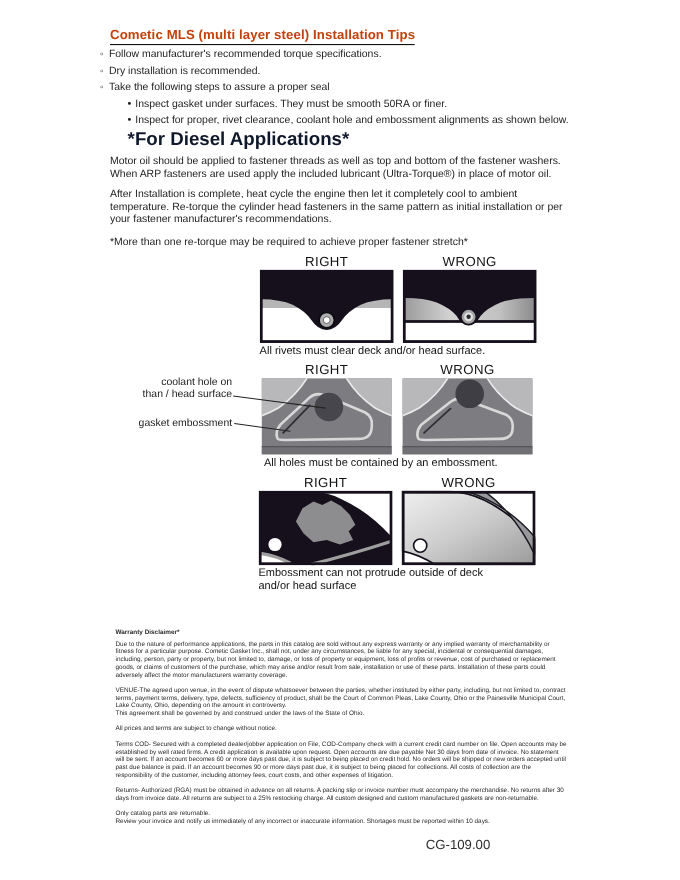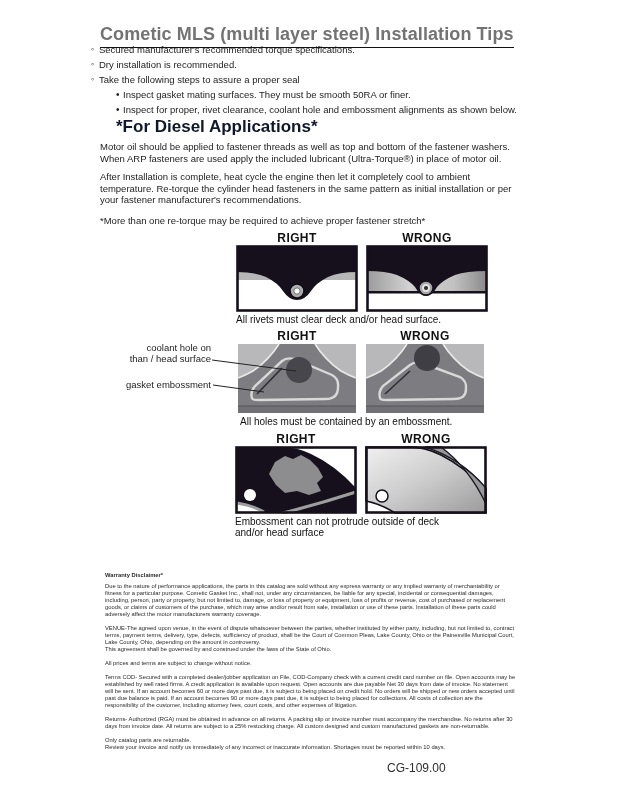--- a/index.html
+++ b/index.html
@@ -1,65 +1,65 @@
 <!DOCTYPE html>
 <html><head>
 <meta charset="utf-8">
 <style>
   html,body{margin:0;padding:0;background:#ffffff;}
   .page{position:relative;width:618px;height:800px;background:#ffffff;overflow:hidden;
         font-family:"Liberation Sans",sans-serif;color:#1c1c1c;}
-  .title{position:absolute;left:100px;top:24px;margin:0;font-size:18px;font-weight:bold;
-         color:#737373;border-bottom:1.5px solid #111;padding-bottom:2px;letter-spacing:.1px;}
+  .title{position:absolute;left:100px;top:24px;margin:0;font-size:12px;font-weight:bold;
+         color:#c2410c;border-bottom:1.5px solid #111;padding-bottom:2px;letter-spacing:.1px;}
   .bullets{position:absolute;left:91px;top:42px;width:470px;}
   .bullet{display:flex;line-height:15px;font-size:9.5px;color:#1c1c1c;}
   .bullet .marker{width:8px;flex:0 0 8px;font-size:9px;color:#1c1c1c;}
   .bullet.sub{padding-left:25px;}
   .bullet.sub .marker{width:7px;flex:0 0 7px;font-size:10px;}
   .diesel{position:absolute;left:100px;top:117px;width:425px;}
   .diesel h2{margin:0 0 3px 16px;font-size:17px;font-weight:bold;color:#0f172a;}
   .diesel p{margin:4px 0 7px 0;font-size:9.5px;line-height:11.5px;color:#1c1c1c;}
   .diesel p.p2{margin-bottom:9px;}
   .fig{position:absolute;}
   .figrow{display:flex;gap:8px;}
   .cell-label{text-align:center;font-size:12px;letter-spacing:.4px;color:#111;
-              margin-bottom:1px;height:13px;font-weight:700;}
+              margin-bottom:1px;height:13px;font-weight:400;}
   .figcap{font-size:10px;color:#111;margin-top:2px;line-height:11px;}
   svg{display:block;}
   .ann{position:absolute;width:101px;text-align:right;font-size:9.5px;line-height:10.5px;color:#1c1c1c;}
   .leader{position:absolute;left:205px;top:352px;}
   .legal{position:absolute;left:105px;top:572px;width:412px;font-size:5.8px;line-height:7px;color:#2a2a2a;}
   .legal h3{margin:0 0 4px 0;font-size:5.8px;font-weight:bold;}
   .legal p{margin:0 0 7px 0;}
   .legal p.tight{margin-bottom:0;}
   .footer-code{position:absolute;left:387px;top:761px;font-size:12px;color:#2e2e2e;}
 </style>
 </head>
 <body>
 
 <div class="page">
 
   <h1 class="title">Cometic MLS (multi layer steel) Installation Tips</h1>
 
   <div class="bullets">
     <div class="bullet">
       <span class="marker">◦</span>
-      <span>Secured manufacturer's recommended torque specifications.</span>
+      <span>Follow manufacturer's recommended torque specifications.</span>
     </div>
     <div class="bullet">
       <span class="marker">◦</span>
       <span>Dry installation is recommended.</span>
     </div>
     <div class="bullet">
       <span class="marker">◦</span>
       <span>Take the following steps to assure a proper seal</span>
     </div>
     <div class="bullet sub">
       <span class="marker">•</span>
-      <span>Inspect gasket mating surfaces.  They must be smooth 50RA or finer.</span>
+      <span>Inspect gasket under surfaces.  They must be smooth 50RA or finer.</span>
     </div>
     <div class="bullet sub">
       <span class="marker">•</span>
       <span>Inspect for proper, rivet clearance, coolant hole and embossment alignments as shown below.</span>
     </div>
   </div>
 
   <div class="diesel">
     <h2>*For Diesel Applications*</h2>
     <p class="p1">Motor oil should be applied to fastener threads as well as top and bottom of the fastener washers. When ARP fasteners are used apply the included lubricant (Ultra-Torque®) in place of motor oil.</p>

